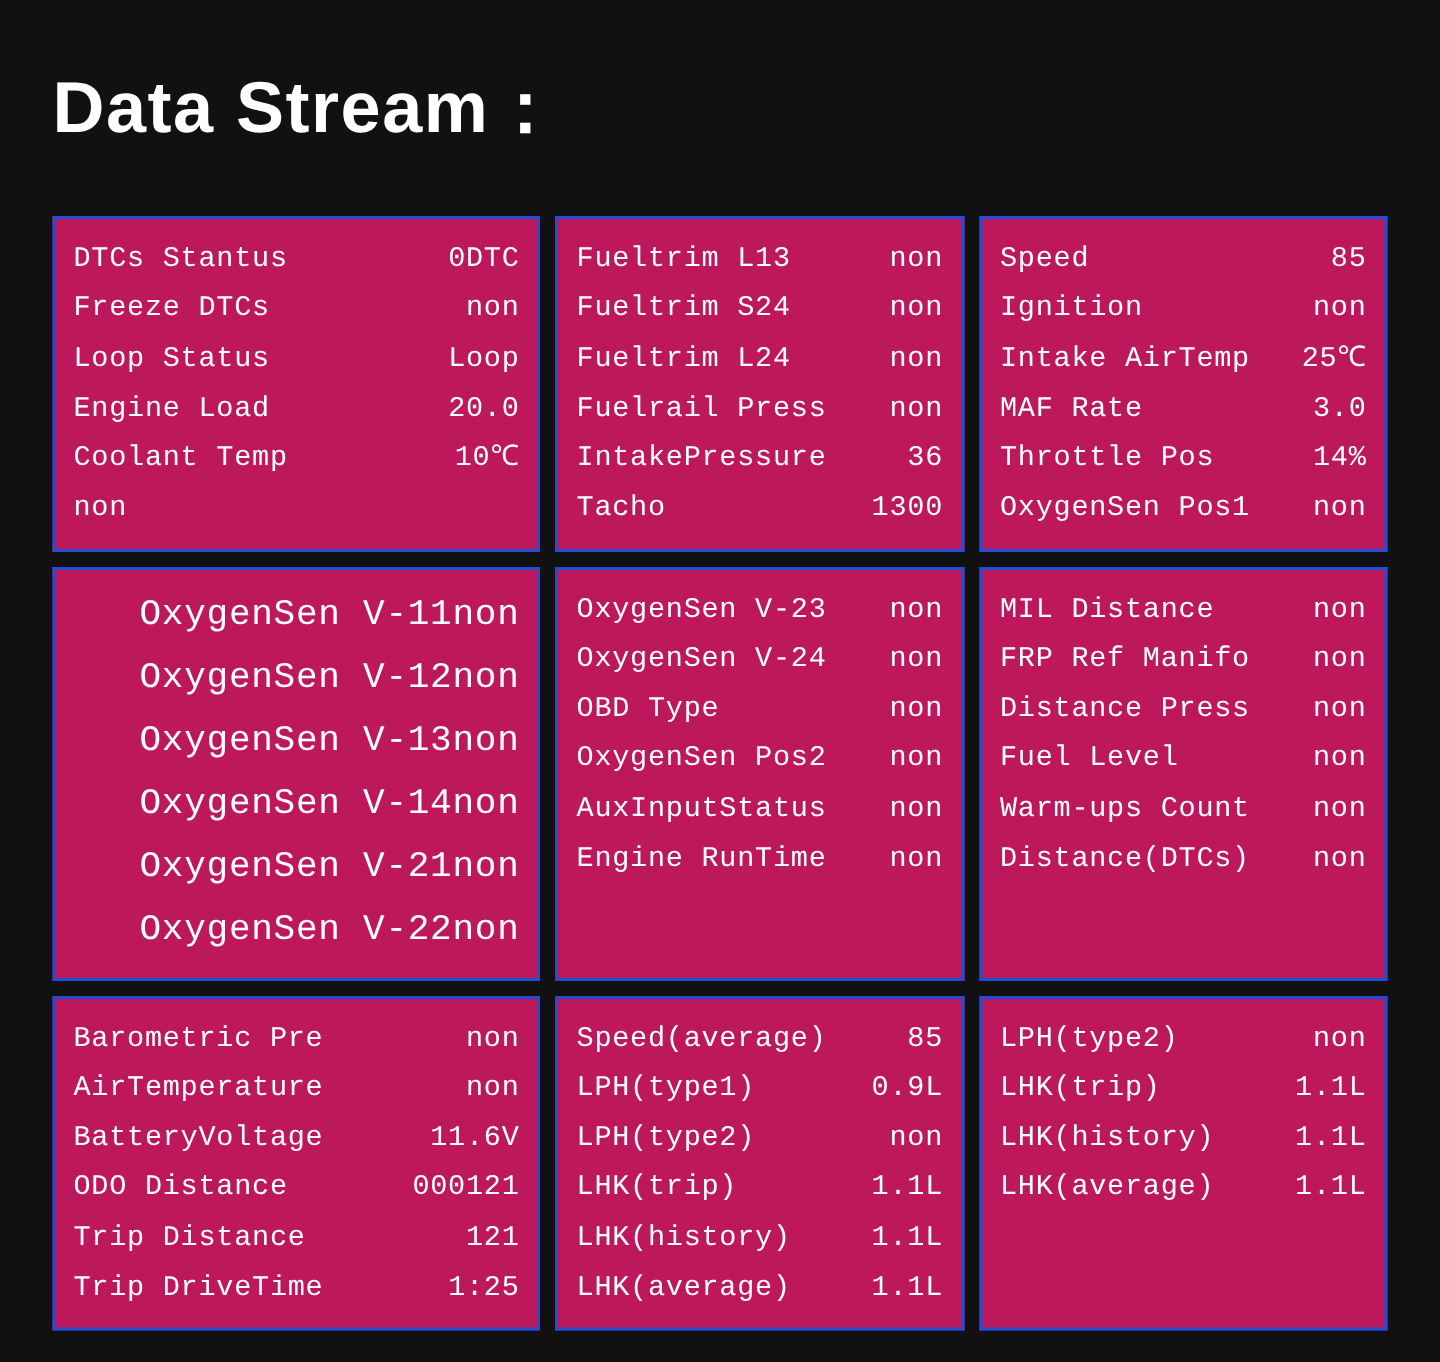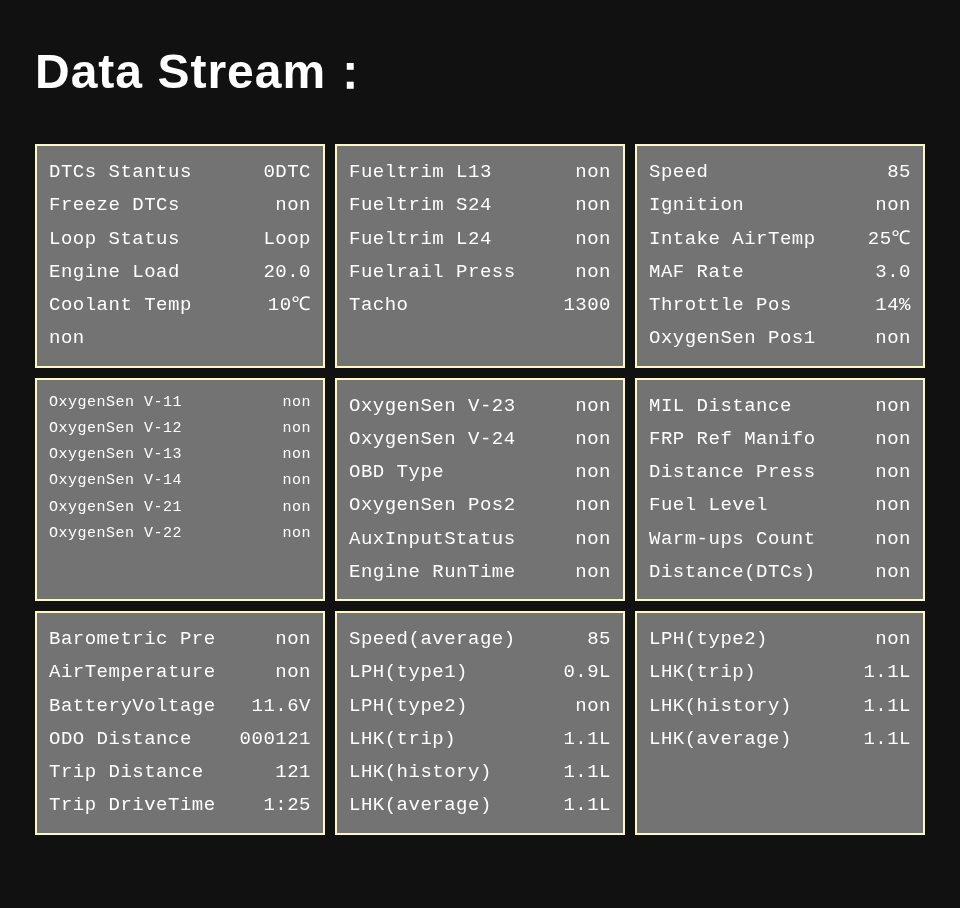--- a/index.html
+++ b/index.html
@@ -22,41 +22,42 @@
       color: #fff;
       margin-bottom: 40px;
       letter-spacing: 1px;
     }
     .grid {
       display: grid;
       grid-template-columns: repeat(3, 1fr);
       gap: 10px;
     }
     .panel {
-      background: #737373;
-      border: 2px solid #fef9c3;
+      background: #be185d;
+      border: 2px solid #1d4ed8;
       padding: 10px 12px;
     }
     .row {
       display: flex;
       justify-content: space-between;
       align-items: center;
       font-size: 19px;
       line-height: 1.75;
       letter-spacing: 0.5px;
       white-space: nowrap;
     }
     .row .label {
       flex: 1;
     }
     .row .value {
       text-align: center;
     }
     .panel4 .row {
-      font-size: 15px;
+      font-size: 24px;
+      margin-left: 44px;
     }
   </style>
 </head>
 <body>
 
 <div class="title">Data Stream：</div>
 
 <div class="grid">
 
   <div class="panel">
@@ -96,20 +97,24 @@
       </div>
     <div class="row">
         <span class="label">Fueltrim L24</span>
         <span class="value">non</span>
       </div>
     <div class="row">
         <span class="label">Fuelrail Press</span>
         <span class="value">non</span>
       </div>
     <div class="row">
+        <span class="label">IntakePressure</span>
+        <span class="value">36</span>
+      </div>
+    <div class="row">
         <span class="label">Tacho</span>
         <span class="value">1300</span>
       </div>
   </div>
 
   <div class="panel">
     <div class="row">
         <span class="label">Speed</span>
         <span class="value">85</span>
       </div>

